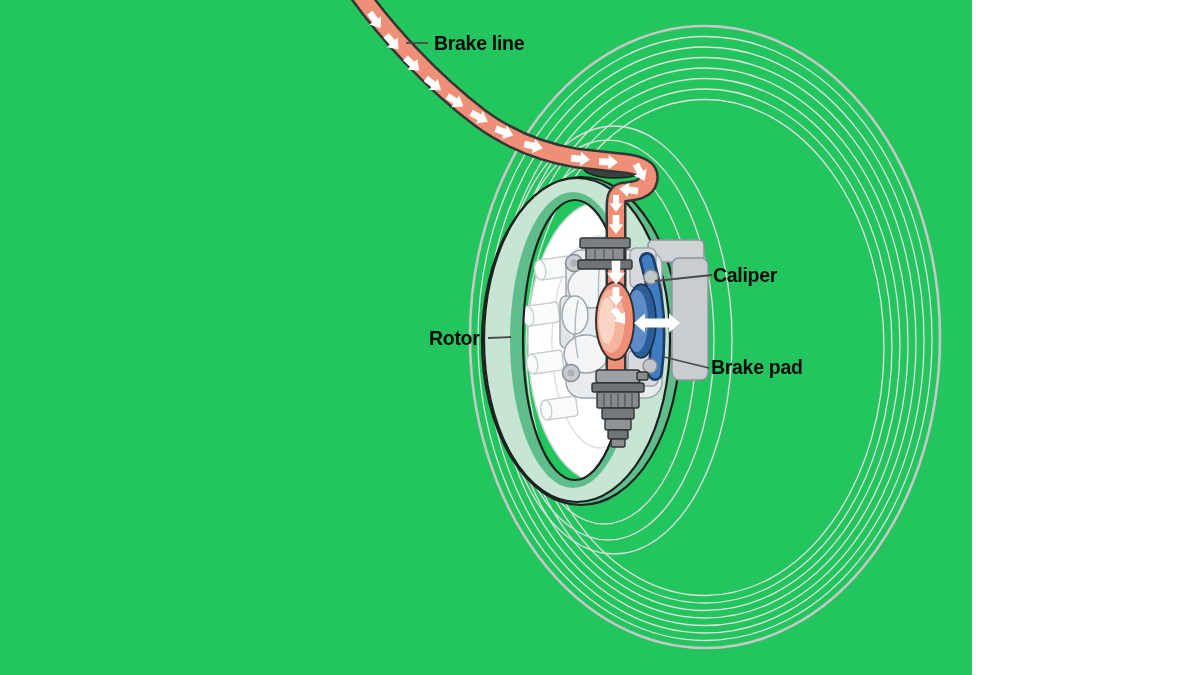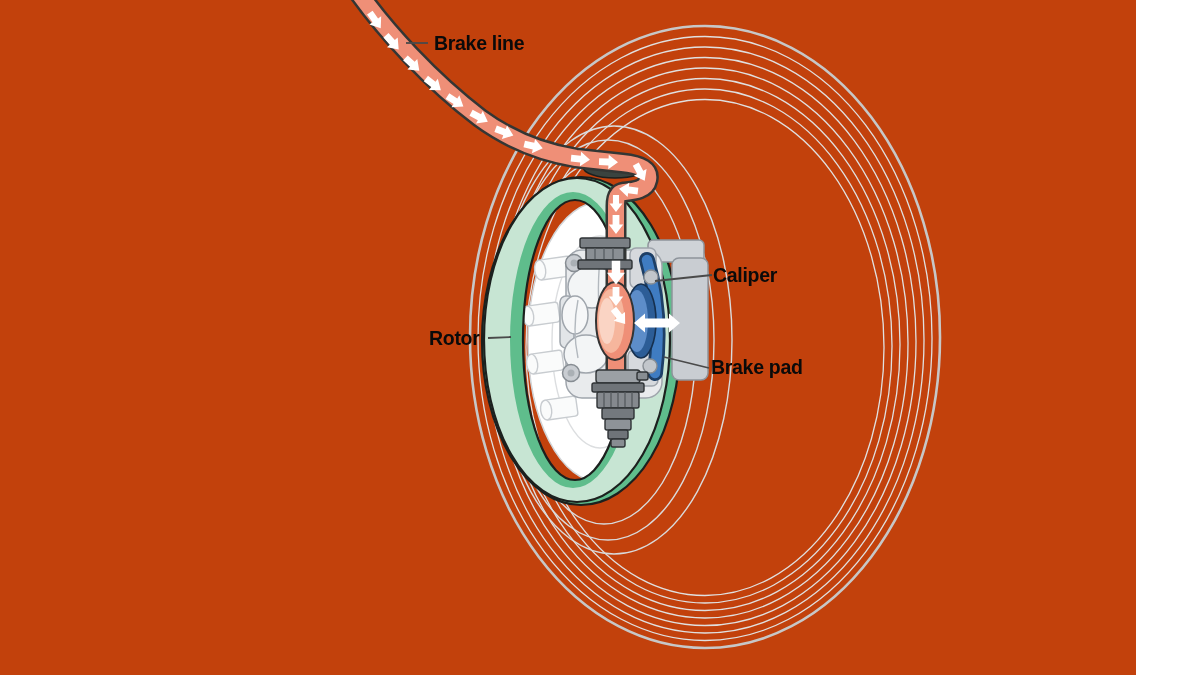--- a/index.html
+++ b/index.html
@@ -1,16 +1,16 @@
 <!DOCTYPE html>
 <html><head>
 <meta charset="utf-8">
 <style>
   html,body{margin:0;padding:0;background:#fff;}
-  .stage{position:relative;width:1136px;height:675px;background:#c2410c;overflow:hidden;
+  .stage{position:relative;width:972px;height:675px;background:#22c55e;overflow:hidden;
          font-family:"Liberation Sans", sans-serif;}
   svg{display:block;}
   .label{font:700 19.5px "Liberation Sans", sans-serif;fill:#0a0a0a;letter-spacing:-0.3px;}
   .leader{stroke:#4a4a4a;stroke-width:1.8;stroke-linecap:butt;fill:none;}
   .ghost{fill:none;stroke:#e0e0e0;stroke-width:1.3;}
   .ghost-outer{fill:none;stroke:#c7c7c7;stroke-width:2.6;}
   .rim-ghost{fill:none;stroke:#d9dadb;stroke-width:1.4;}
   .stud{fill:#fafbfb;stroke:#c8ccd0;stroke-width:1.4;}
   .mach{stroke:#9fa5ac;stroke-width:1.5;}
   .metal{stroke:#2f3336;stroke-width:1.4;}

